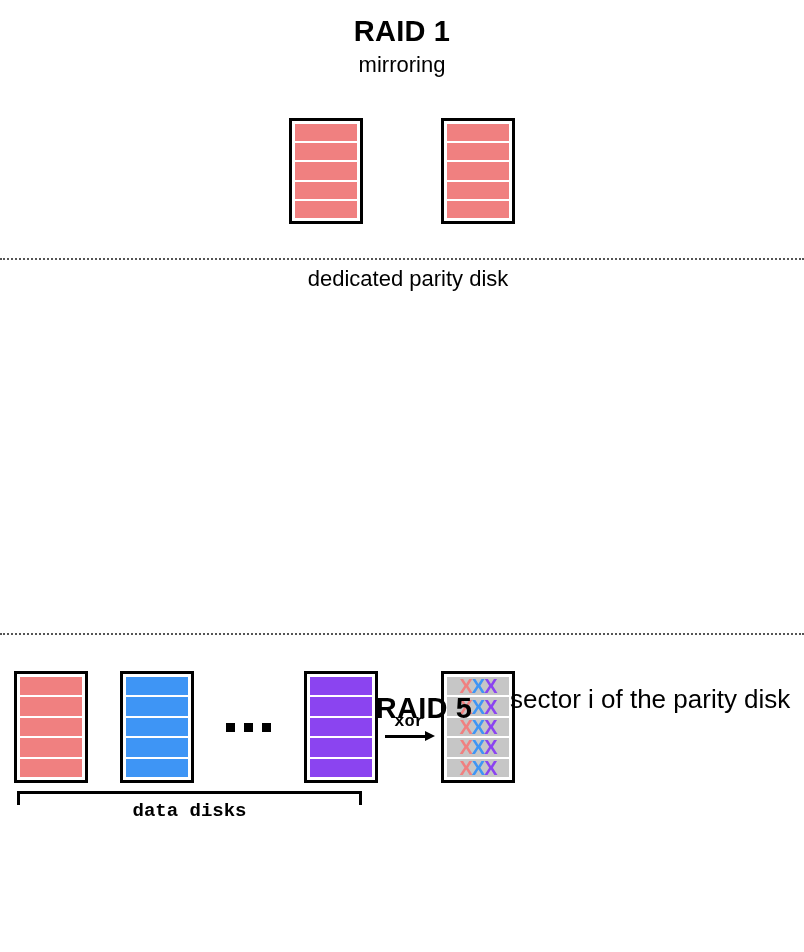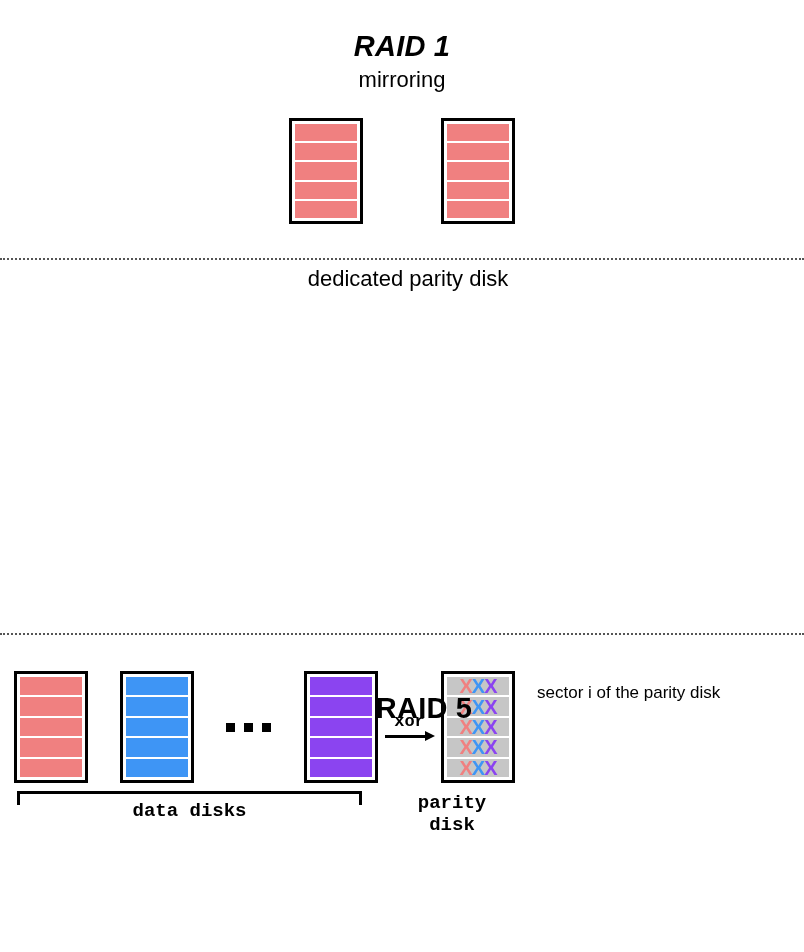--- a/index.html
+++ b/index.html
@@ -171,33 +171,33 @@
     top: 532px;
     width: 112px;
     text-align: center;
     font-family: "Liberation Mono", monospace;
     font-weight: bold;
     font-size: 19px;
     line-height: 1.18;
   }
   #xor-note {
     position: absolute;
-    left: 537px;
+    left: 510px;
     top: 422px;
-    font-size: 17px;
+    font-size: 26px;
     line-height: 1.34;
     white-space: nowrap;
     text-align: right;
   }
 </style>
 </head>
 <body>
 
 <div class="section" style="height:258px;">
-  <div class="title" style="padding-top:31px;font-style:italic;">RAID 1</div>
+  <div class="title" style="padding-top:16px;">RAID 1</div>
   <div class="subtitle" style="padding-top:4px;">mirroring</div>
   <div id="raid1-disks">
     <div class="disk" data-disks="sections.0.disks.0.sectors">
         <div class="sector red"></div>
         <div class="sector red"></div>
         <div class="sector red"></div>
         <div class="sector red"></div>
         <div class="sector red"></div>
       </div>
     <div class="disk" data-disks="sections.0.disks.1.sectors">
@@ -266,24 +266,20 @@
           <span class="xxx" style="font-size: 20px;"><span class="x1">X</span><span class="x2">X</span><span class="x3">X</span></span>
         </div>
         <div class="sector parity">
           <span class="xxx" style="font-size: 20px;"><span class="x1">X</span><span class="x2">X</span><span class="x3">X</span></span>
         </div>
       </div>
   </div>
 
   <div id="data-bracket"></div>
   <div id="data-disks-label">data disks</div>
-  <div id="parity-disk-label">
-    <div>parity</div>
-    <div>disk</div>
-  </div>
 
   <div id="xor-note">
     <div>sector i of the parity disk</div>
   </div>
 </div>
 
 <div class="divider"></div>
 
 <div class="section" style="height:317px;padding-left:22px;">
   <div class="title" style="padding-top:58px;">RAID 5</div>

